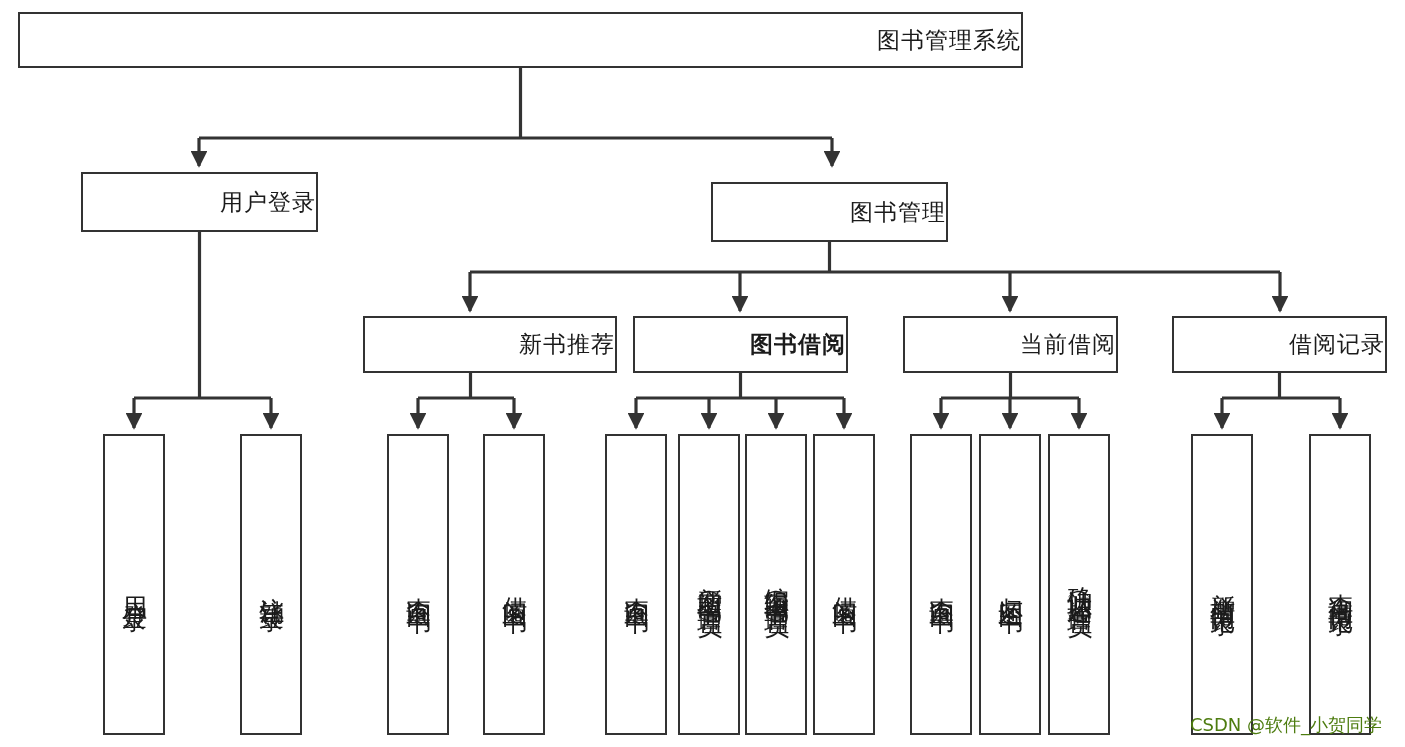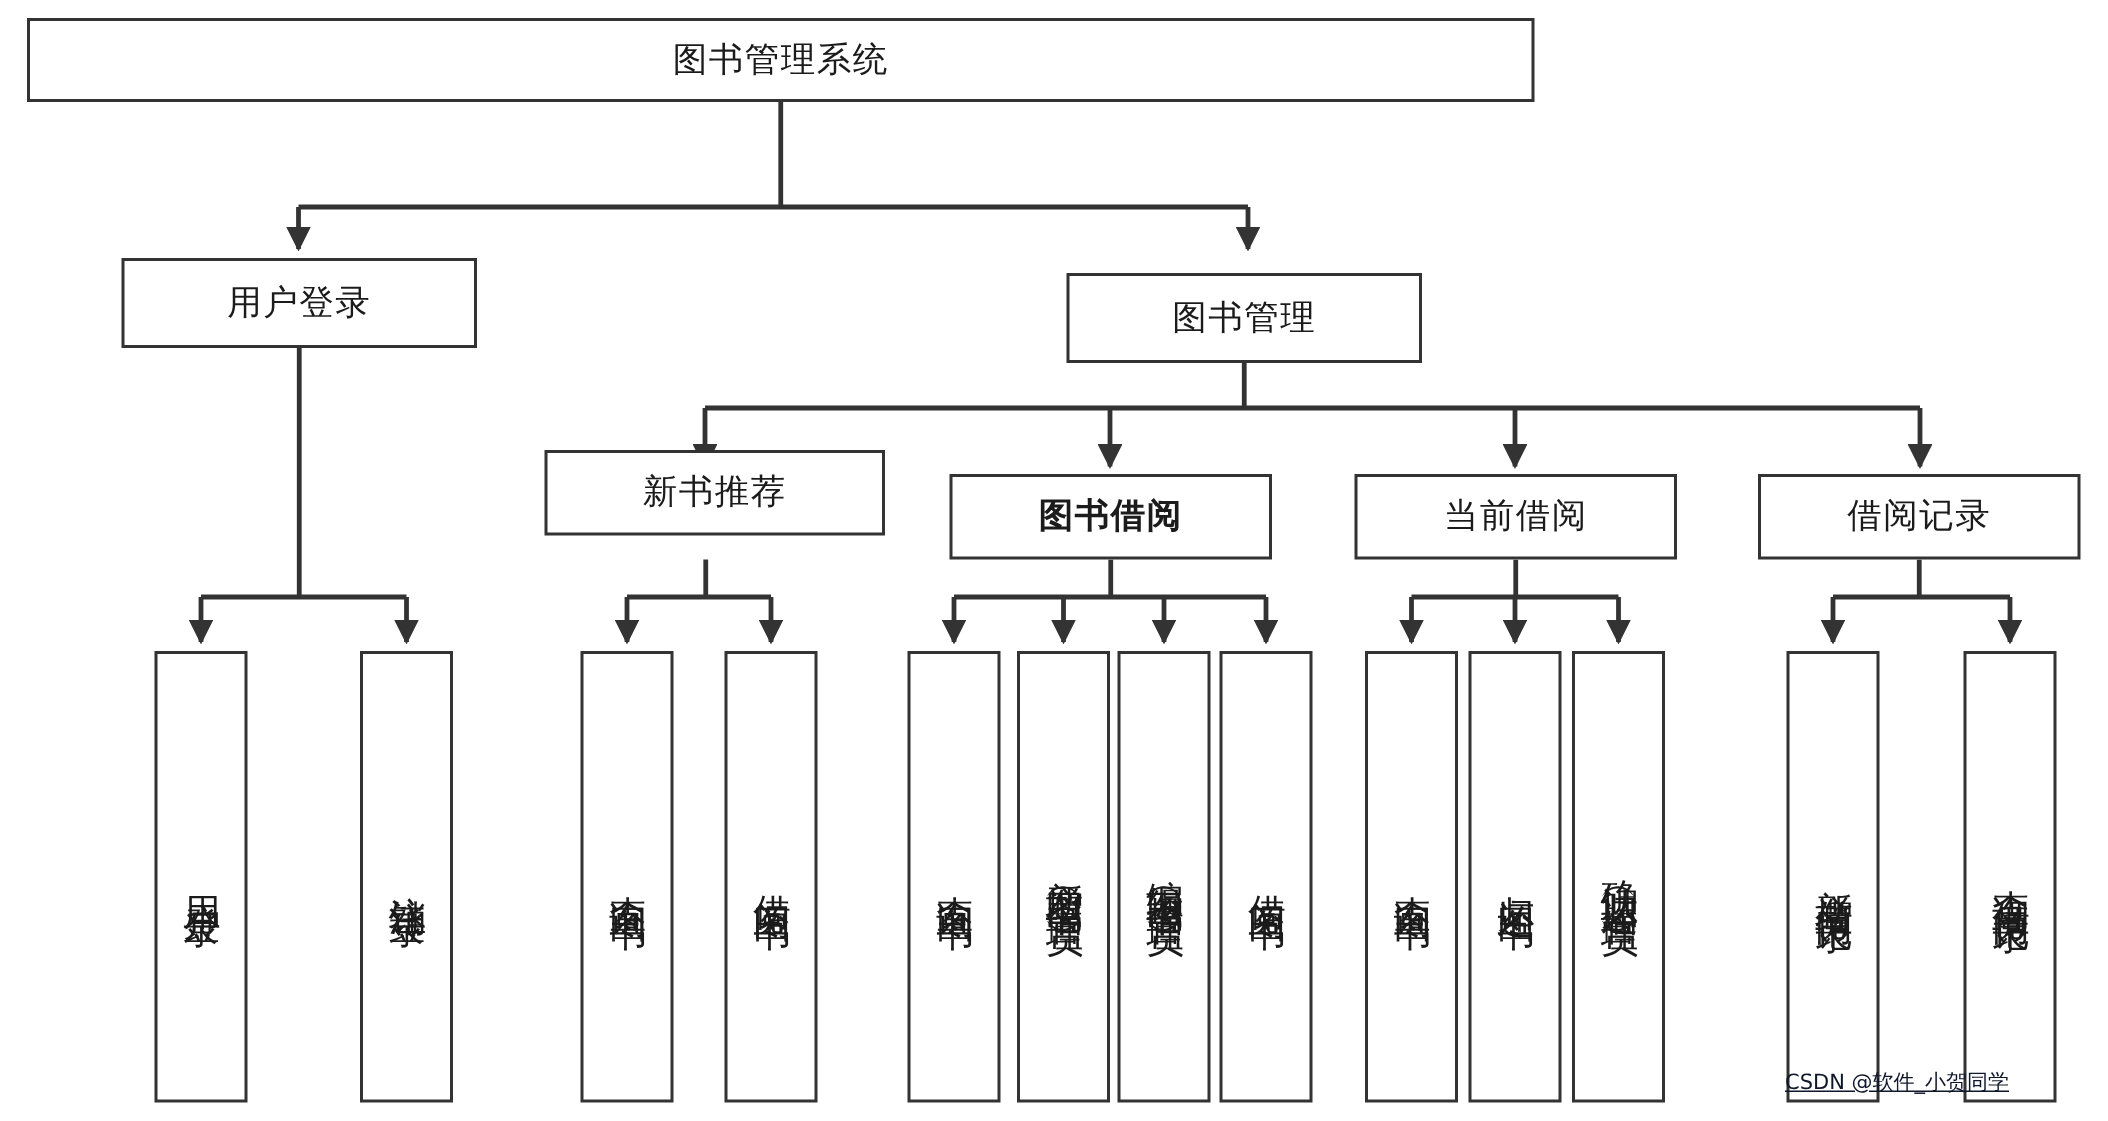--- a/index.html
+++ b/index.html
@@ -19,21 +19,21 @@
     width:1405px;height:747px;
     pointer-events:none;
   }
   .node{
     position:absolute;
     box-sizing:border-box;
     background:#ffffff;
     border:2.5px solid #333333;
     display:flex;
     align-items:center;
-    justify-content:center;
+    justify-content:flex-end;
     color:#1b1b1b;
     z-index:2;
   }
   .node .lbl{
     display:block;
     text-align:center;
     line-height:1.22;
     white-space:nowrap;
   }
   
@@ -53,26 +53,25 @@
     text-orientation:upright;
     font-size:25px;
     line-height:1.05;
     letter-spacing:4px;
     white-space:normal;
     max-height:290px;
   }
   #watermark{
     position:absolute;
     left:1190px;top:713px;
-    font-size:14px;
-    color:#0f172a;
+    font-size:18px;
+    color:#4d7c0f;
     white-space:nowrap;
     z-index:3;
     font-family:"DejaVu Sans","Liberation Sans",sans-serif;
-    text-decoration:underline;
   }
 </style>
 </head>
 <body>
 
 <div id="diagram">
 
   <svg id="edges" width="1405" height="747" viewBox="0 0 1405 747">
     <defs>
       <marker id="arrow" viewBox="0 0 10 10" refX="9" refY="5" markerWidth="5.2" markerHeight="5.2" orient="auto-start-reverse">
@@ -127,21 +126,21 @@
     <span class="lbl">图书管理系统</span>
   </div>
 
   <div class="node h" style="left:81px;top:172px;width:237px;height:60px;">
     <span class="lbl">用户登录</span>
   </div>
   <div class="node h" style="left:711px;top:172px;width:237px;height:60px;margin-top:10px;">
     <span class="lbl">图书管理</span>
   </div>
 
-  <div class="node h" style="left:363px;top:300px;width:227px;height:57px;">
+  <div class="node h" style="left:363px;top:316px;width:254px;height:57px;">
     <span class="lbl">新书推荐</span>
   </div>
   <div class="node h" style="left:633px;top:316px;width:215px;height:57px;font-weight:bold;">
     <span class="lbl">图书借阅</span>
   </div>
   <div class="node h" style="left:1172px;top:316px;width:215px;height:57px;">
     <span class="lbl">借阅记录</span>
   </div>
   <div class="node h" style="left:903px;top:316px;width:215px;height:57px;">
     <span class="lbl">当前借阅</span>

